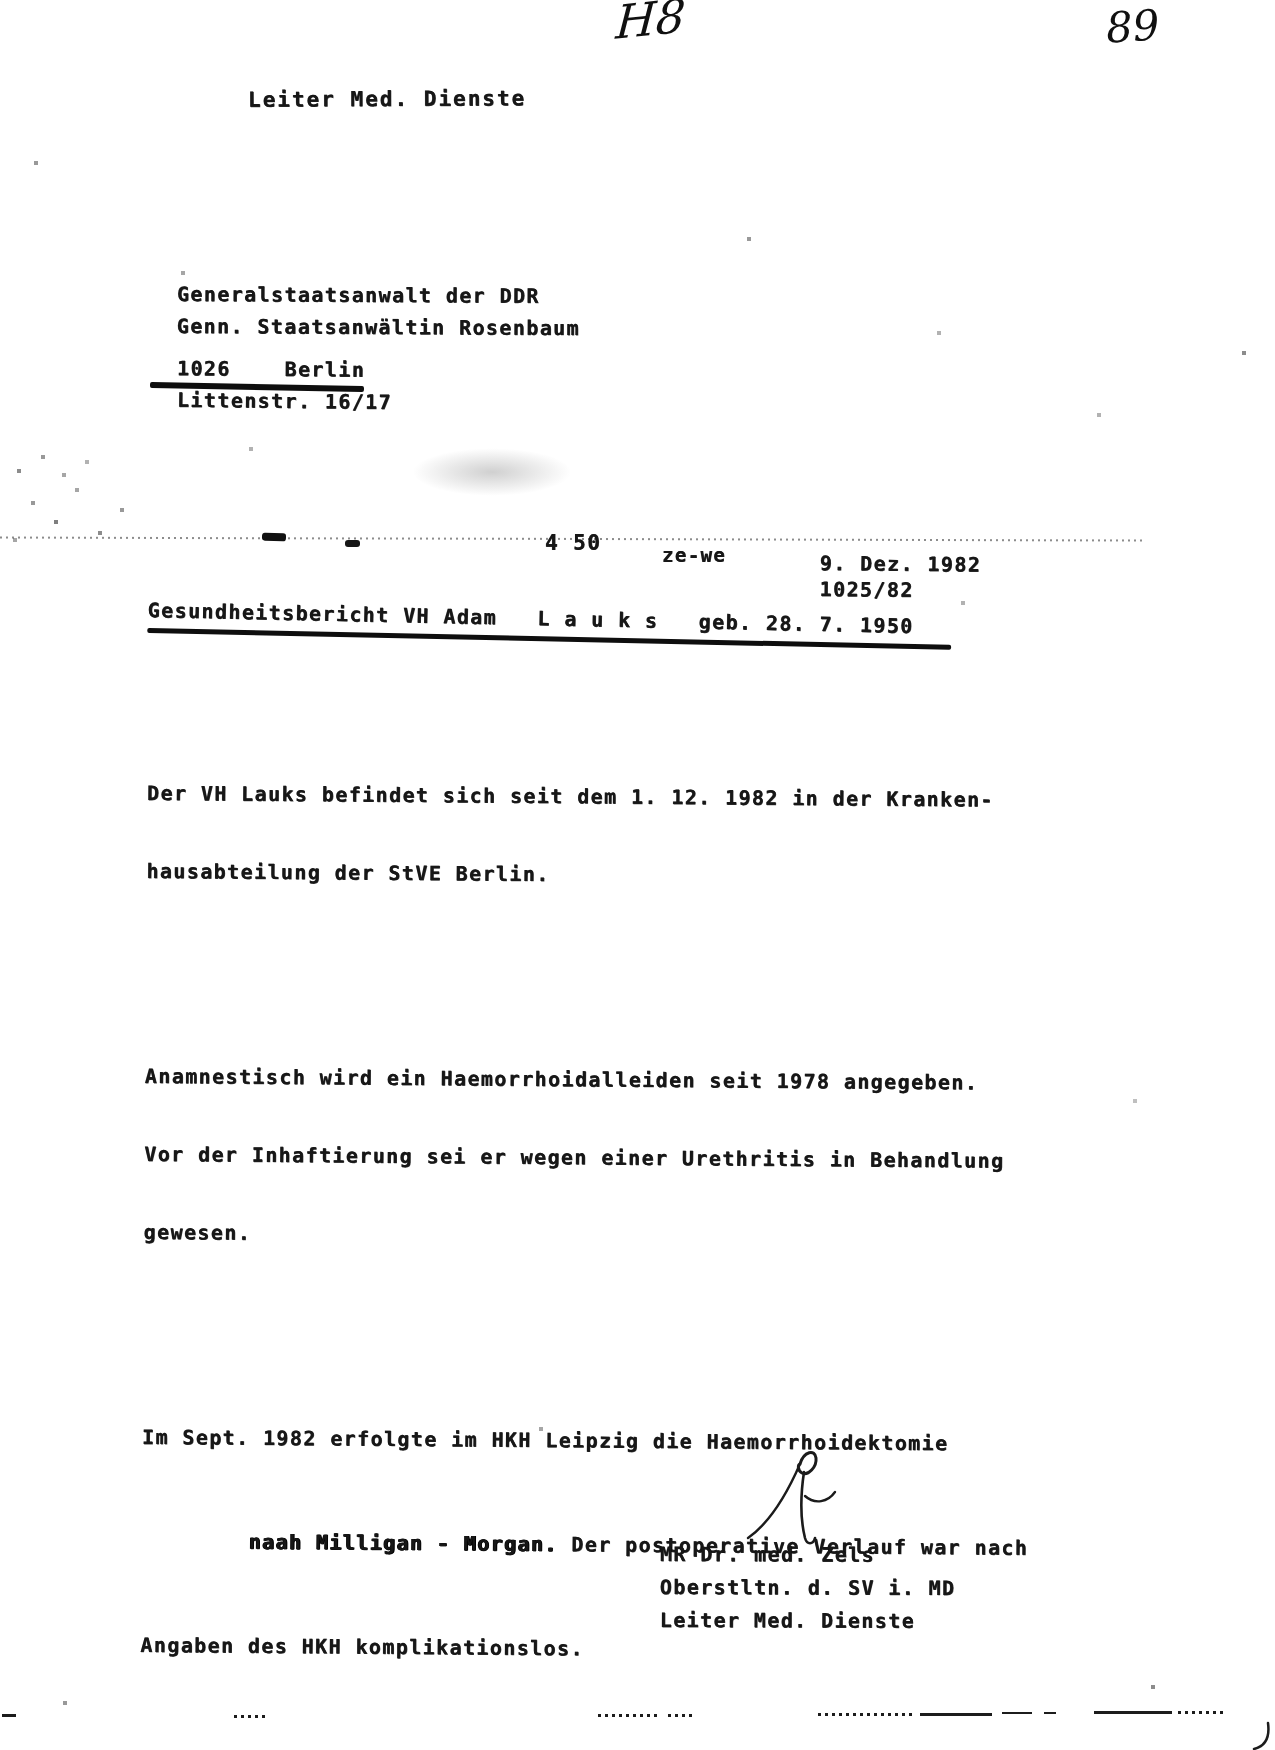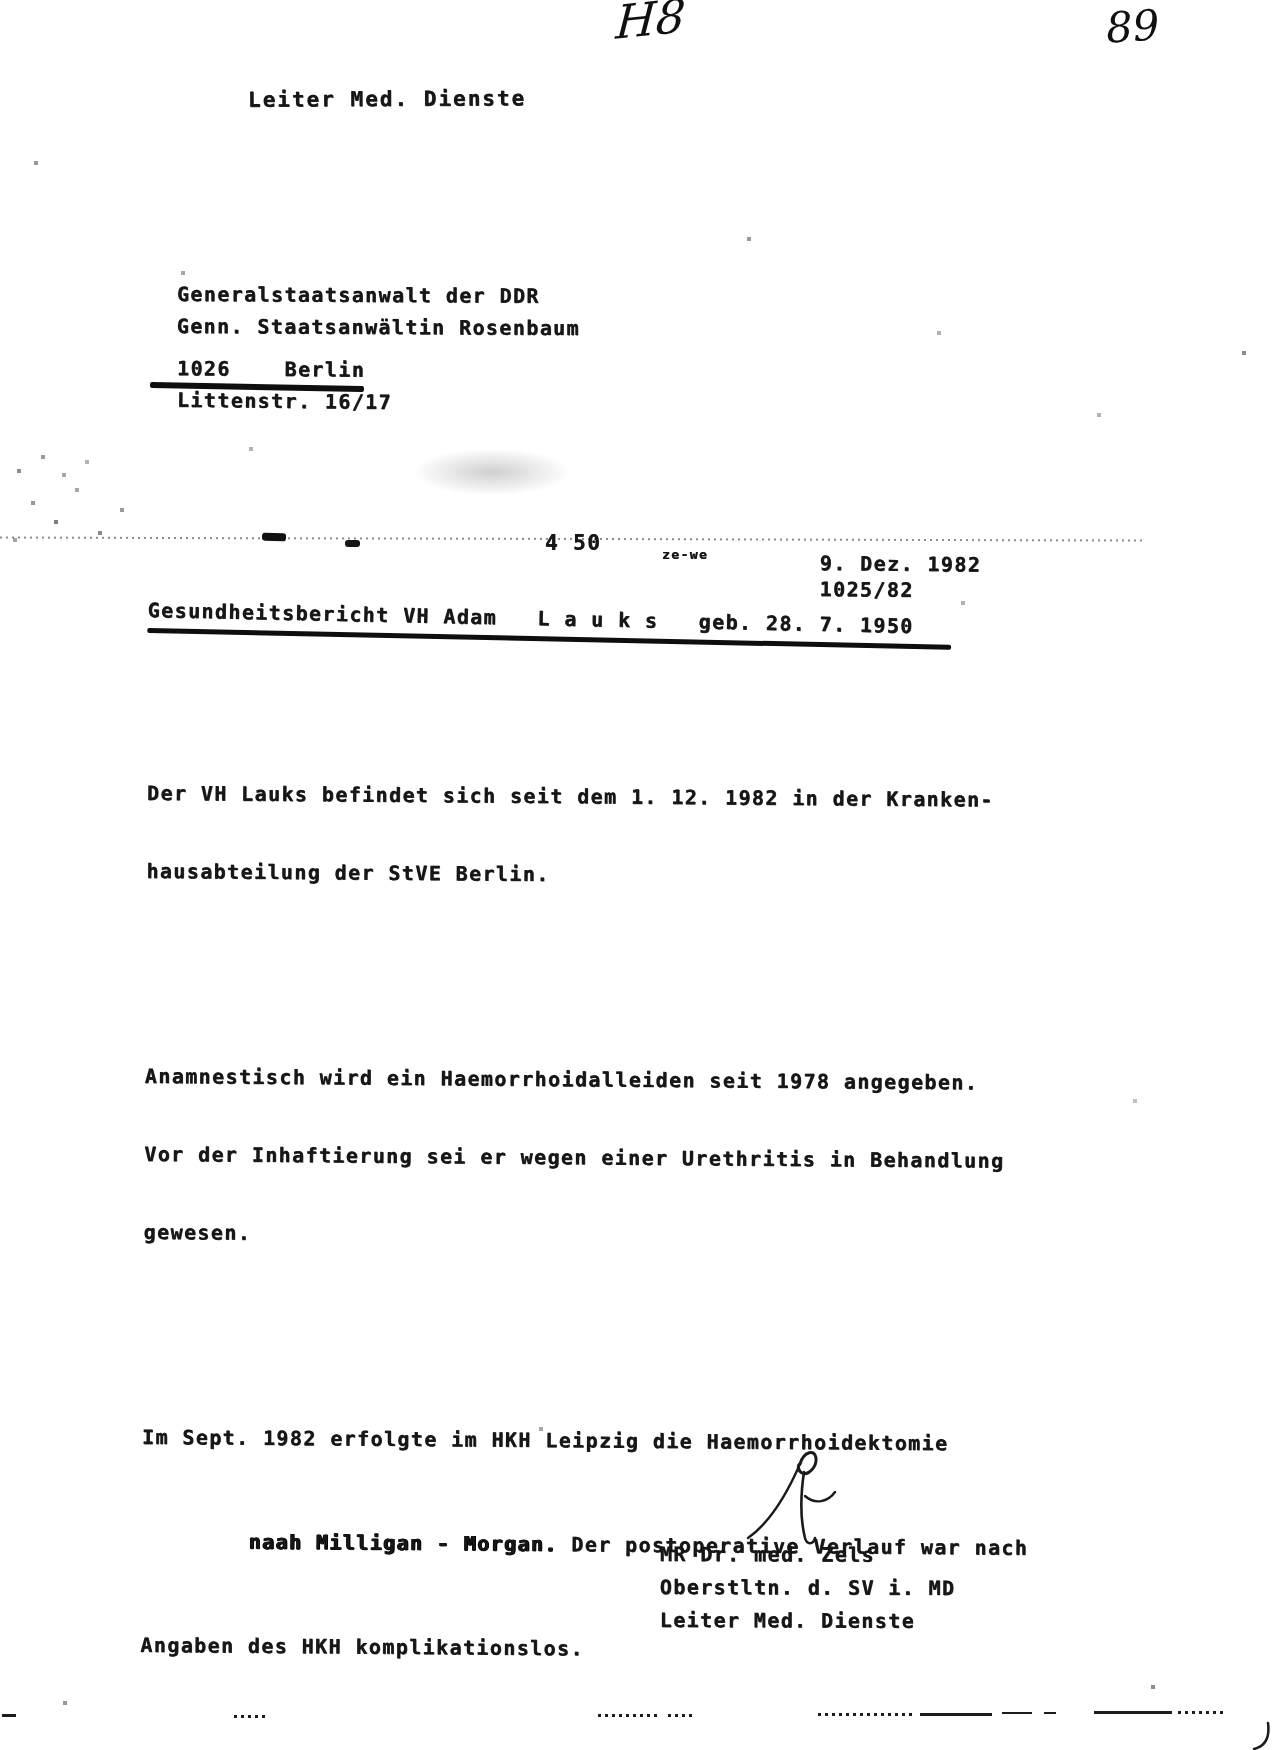--- a/index.html
+++ b/index.html
@@ -72,21 +72,21 @@
   <div class="abs tw tline" style="left:177px;top:356px;transform:rotate(0.5deg);">1026    Berlin</div>
   <div class="abs underbar" style="left:150px;top:384px;width:214px;height:6px;transform:rotate(1.1deg);"></div>
   <div class="abs tw tline" style="left:177px;top:388px;transform:rotate(0.6deg);">Littenstr. 16/17</div>
 
   <div class="abs dotline" style="left:0px;top:538px;width:1145px;opacity:.75;transform:rotate(0.15deg);"></div>
   <div class="abs" style="left:262px;top:533px;width:24px;height:8px;background:#111;border-radius:3px;transform:rotate(2deg);"></div>
   <div class="abs" style="left:345px;top:540px;width:15px;height:7px;background:#161616;border-radius:3px;"></div>
   <div class="abs smudge" style="left:412px;top:448px;"></div>
 
   <div class="abs tw tline" style="left:545px;top:530px;font-size:21px;text-align:right;">4 50</div>
-  <div class="abs tw tline" style="left:662px;top:542px;font-size:13px;">ze-we</div>
+  <div class="abs tw tline" style="left:662px;top:542px;font-size:19px;">ze-we</div>
   <div class="abs" style="left:820px;top:550px;transform:rotate(0.6deg);transform-origin:0 0;">
     <div class="tw tline">9. Dez. 1982</div>
     <div class="tw tline">1025/82</div>
   </div>
 
   <div class="abs" style="left:148px;top:597px;transform:rotate(1.2deg);transform-origin:0 0;">
     <div class="tw tline" style="font-size:20px;">Gesundheitsbericht VH Adam   L a u k s   geb. 28. 7. 1950</div>
     <div class="underbar" style="width:804px;height:5px;margin-top:5px;"></div>
   </div>
 

